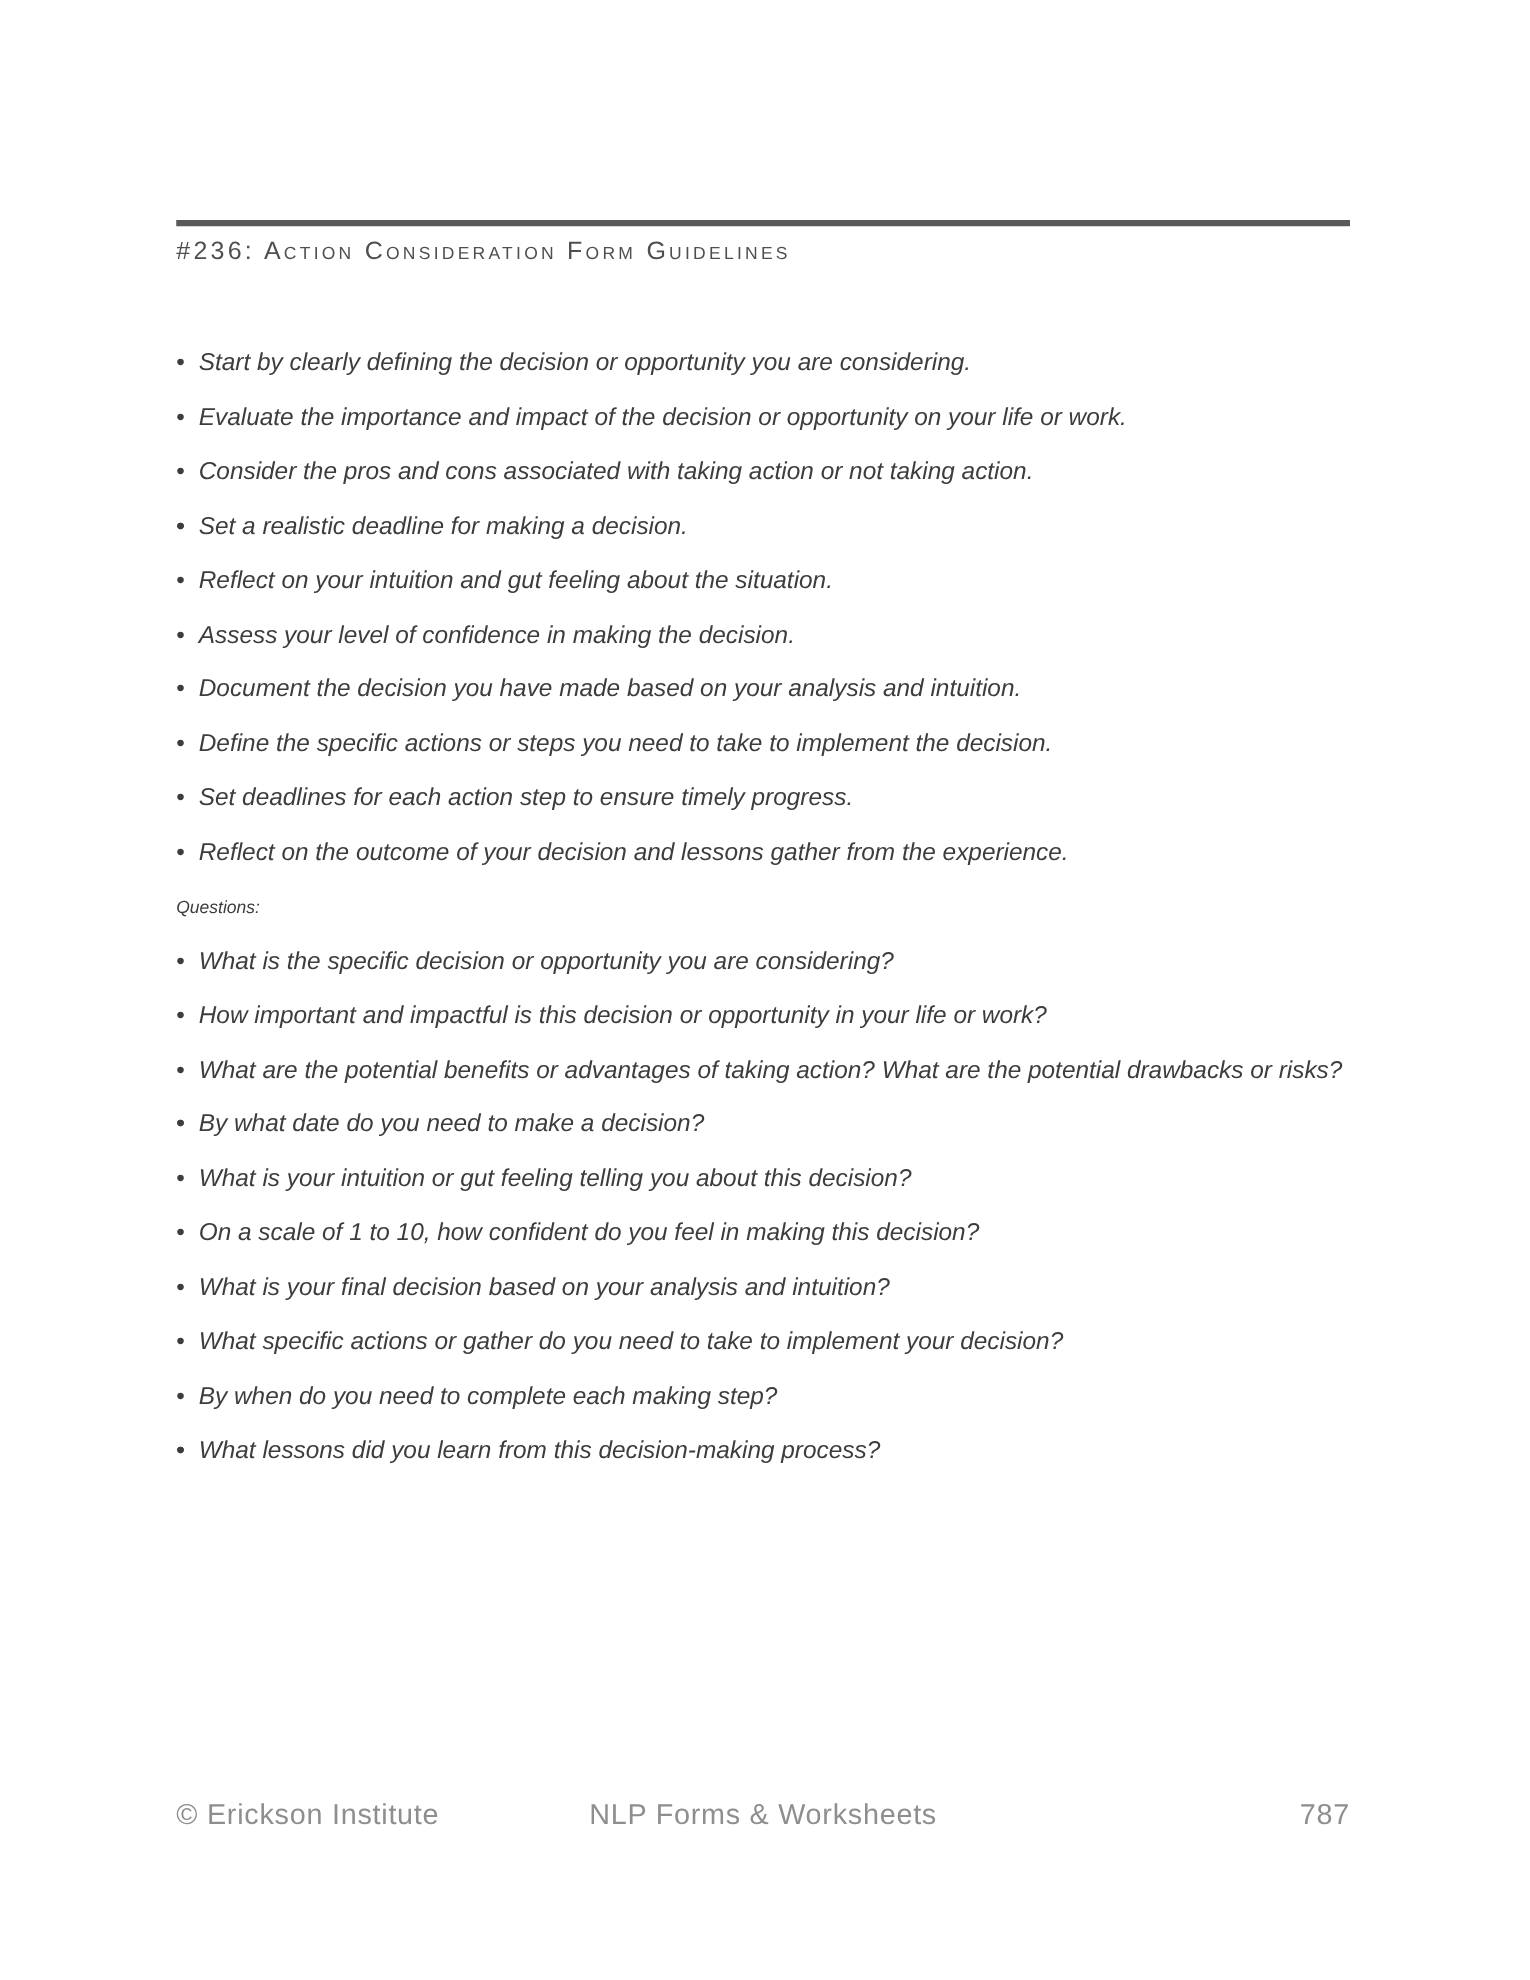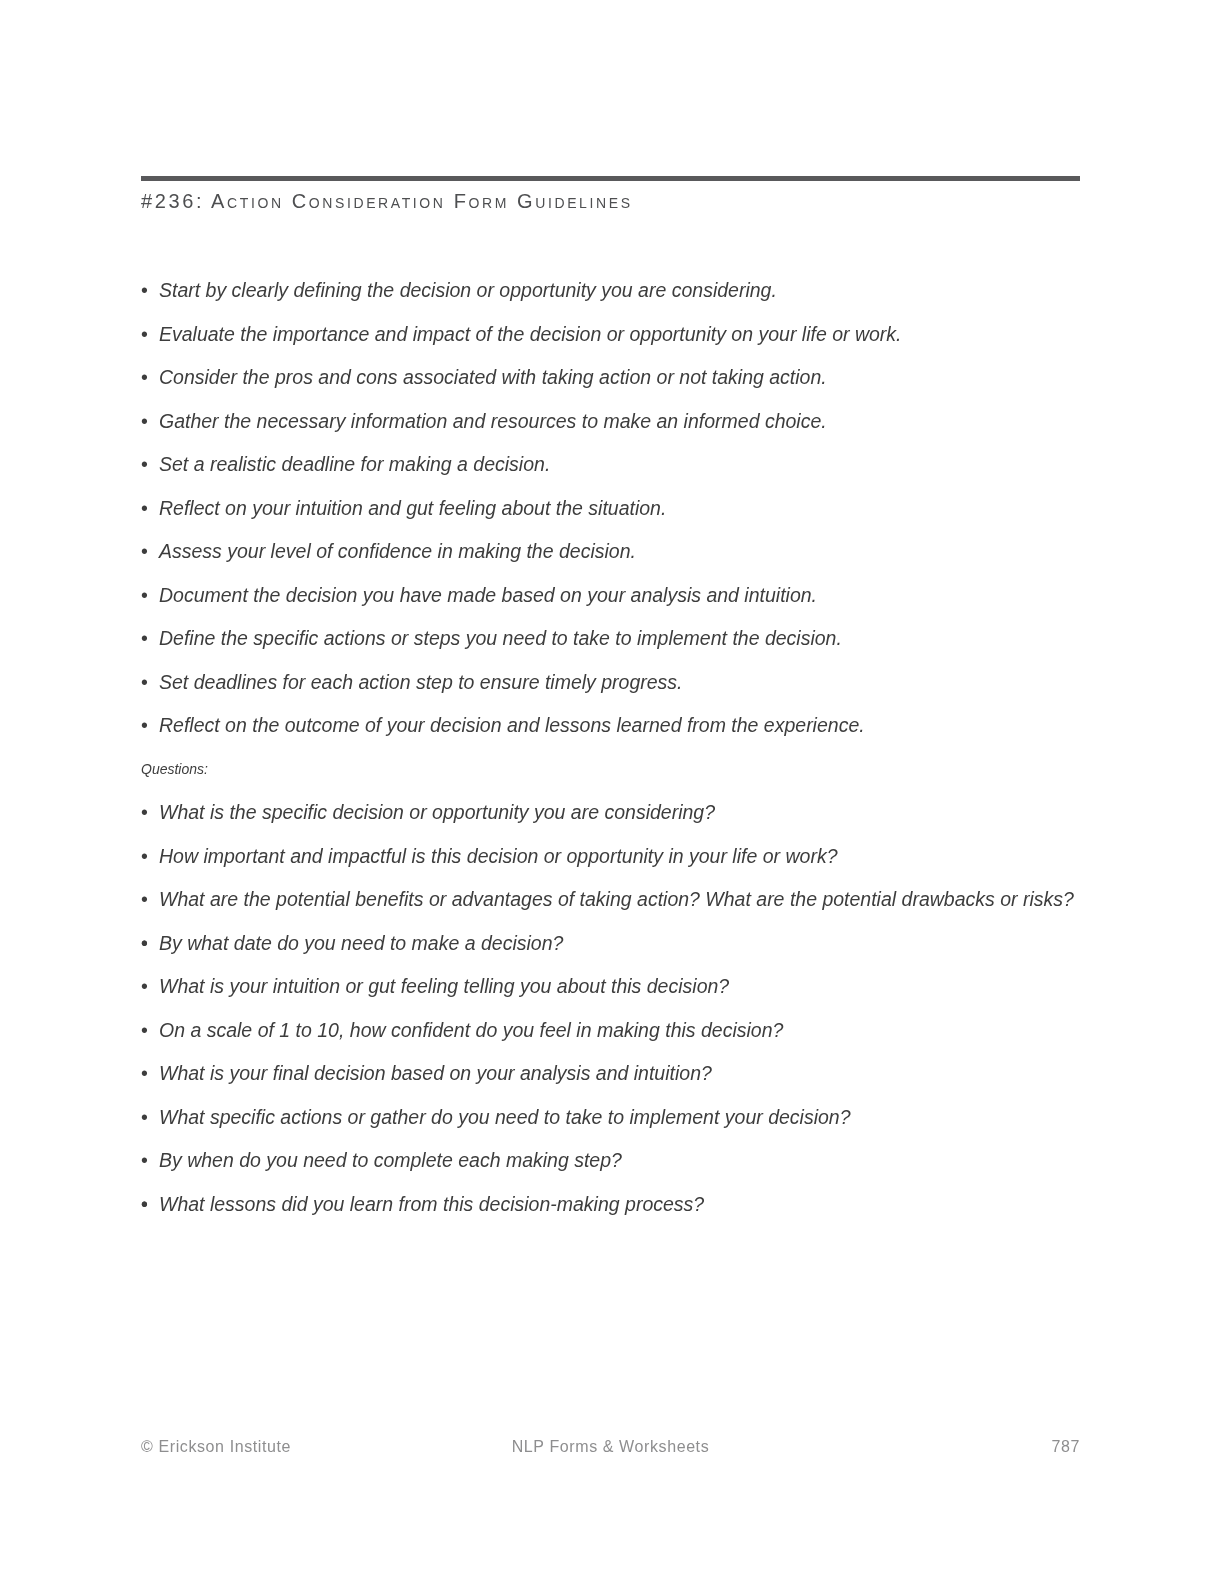--- a/index.html
+++ b/index.html
@@ -63,49 +63,49 @@
     color: #3d3d3d;
   }
   footer.pagefooter {
     position: absolute;
     left: 141px;
     top: 1438px;
     width: 939px;
     display: grid;
     grid-template-columns: 1fr auto 1fr;
     align-items: baseline;
-    font-size: 16px;
+    font-size: 23px;
     letter-spacing: 0.6px;
     color: #8e8e8f;
   }
   footer.pagefooter .f-left  { justify-self: start; }
   footer.pagefooter .f-center{ justify-self: center; }
   footer.pagefooter .f-right { justify-self: end; }
 </style>
 </head>
 <body>
 
 <div class="page">
   <div class="content">
 
     <div class="rule"></div>
     <h1 class="title">#236: Action Consideration Form Guidelines</h1>
 
     <ul class="bullets first">
       <li><span class="dot">•</span><span class="txt">Start by clearly defining the decision or opportunity you are considering.</span></li>
       <li><span class="dot">•</span><span class="txt">Evaluate the importance and impact of the decision or opportunity on your life or work.</span></li>
       <li><span class="dot">•</span><span class="txt">Consider the pros and cons associated with taking action or not taking action.</span></li>
-      <li><span class="dot">•</span><span class="txt">Gather the necessary information and resources to make an informed choice.</span></li>
+      <li><span class="dot">•</span></li>
       <li><span class="dot">•</span><span class="txt">Set a realistic deadline for making a decision.</span></li>
       <li><span class="dot">•</span><span class="txt">Reflect on your intuition and gut feeling about the situation.</span></li>
       <li><span class="dot">•</span><span class="txt">Assess your level of confidence in making the decision.</span></li>
       <li><span class="dot">•</span><span class="txt">Document the decision you have made based on your analysis and intuition.</span></li>
       <li><span class="dot">•</span><span class="txt">Define the specific actions or steps you need to take to implement the decision.</span></li>
       <li><span class="dot">•</span><span class="txt">Set deadlines for each action step to ensure timely progress.</span></li>
-      <li><span class="dot">•</span><span class="txt">Reflect on the outcome of your decision and lessons learned from the experience.</span></li>
+      <li><span class="dot">•</span><span class="txt">Reflect on the outcome of your decision and lessons gather from the experience.</span></li>
     </ul>
 
     <p class="qlabel">Questions:</p>
 
     <ul class="bullets">
       <li><span class="dot">•</span><span class="txt">What is the specific decision or opportunity you are considering?</span></li>
       <li><span class="dot">•</span><span class="txt">How important and impactful is this decision or opportunity in your life or work?</span></li>
       <li><span class="dot">•</span><span class="txt">What are the potential benefits or advantages of taking action? What are the potential drawbacks or risks?</span></li>
       <li><span class="dot">•</span></li>
       <li><span class="dot">•</span><span class="txt">By what date do you need to make a decision?</span></li>

